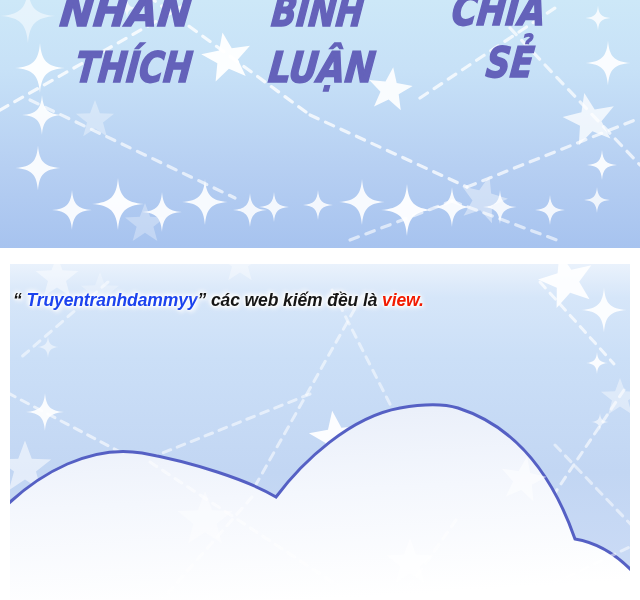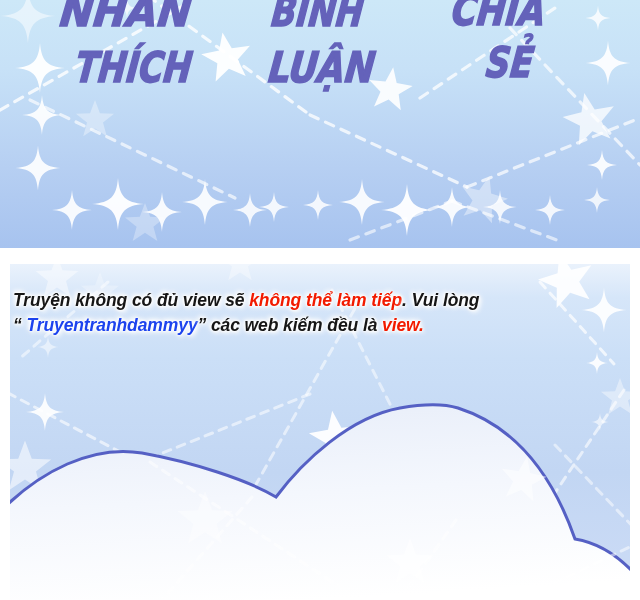--- a/index.html
+++ b/index.html
@@ -144,17 +144,16 @@
   </svg>
 
   <div class="word" id="w-nhan">NHẤN</div>
   <div class="word" id="w-thich">THÍCH</div>
   <div class="word" id="w-binh">BÌNH</div>
   <div class="word" id="w-luan">LUẬN</div>
   <div class="word" id="w-chia">CHIA</div>
   <div class="word" id="w-se">SẺ</div>
 
   <div id="notice">
-      <div><span class="seg-black">Truyện không có đủ view sẽ </span><span class="seg-red">không thể làm tiếp</span><span class="seg-black">. Vui lòng</span></div>
       <div><span class="seg-black">“ </span><span class="seg-blue">Truyentranhdammyy</span><span class="seg-black">” các web kiếm đều là </span><span class="seg-red">view.</span></div>
     </div>
 
 </div>
 
 </body></html>

